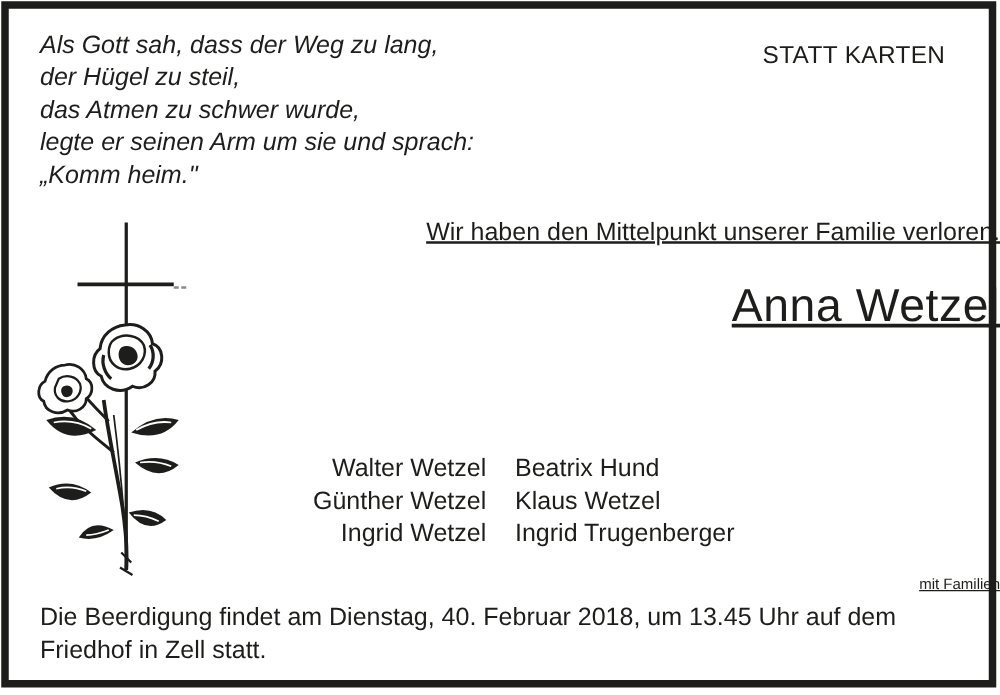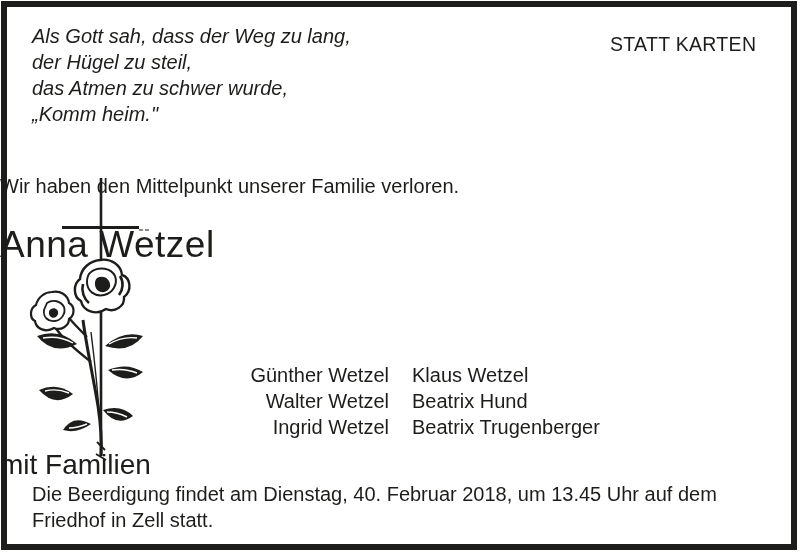--- a/index.html
+++ b/index.html
@@ -32,21 +32,21 @@
     left: 610px; top: 33px;
     font-size: 19.5px;
     letter-spacing: 0.3px;
     white-space: nowrap;
   }
   .illustration {
     position: absolute;
     left: 25px; top: 172px;
     width: 130px; height: 295px;
   }
-  .centered { position: absolute; left: 0; width: 800px; text-align: left; }
+  .centered { position: absolute; left: 0; width: 800px; text-align: right; text-decoration: underline; }
   .intro   { top: 175px; font-size: 20px; }
   .deceased-name {
     top: 224px;
     margin: 0;
     font-size: 37px;
     font-weight: 400;
     letter-spacing: 0.5px;
   }
   .maiden  { top: 281px; font-size: 20px; }
   .dates   { top: 308px; font-size: 20.5px; }
@@ -54,40 +54,41 @@
   .mourners {
     position: absolute;
     left: 0; top: 362px;
     width: 800px;
     font-size: 20px;
     line-height: 26px;
   }
   .m-row { display: flex; }
   .m-left  { width: 389px; text-align: right; }
   .m-right { margin-left: 23px; text-align: left; white-space: nowrap; }
-  .families { top: 449px; font-size: 28px; }
+  .families { top: 460px; font-size: 12px; }
   .funeral {
     position: absolute;
     left: 32px; top: 481px;
     font-size: 20px;
     line-height: 26px;
     white-space: nowrap;
   }
 </style>
 </head>
 <body>
 
 <div class="page">
 
   <div class="frame"></div>
 
   <div class="poem">
     <div>Als Gott sah, dass der Weg zu lang,</div>
     <div>der Hügel zu steil,</div>
     <div>das Atmen zu schwer wurde,</div>
+    <div>legte er seinen Arm um sie und sprach:</div>
     <div>„Komm heim."</div>
   </div>
 
   <div class="statt-karten">STATT KARTEN</div>
 
   <svg class="illustration" viewBox="0 0 130 295" xmlns="http://www.w3.org/2000/svg" aria-hidden="true">
 
     <line x1="76" y1="6" x2="76" y2="284" stroke="#1d1d1b" stroke-width="2.6"></line>
     <line x1="37" y1="55.5" x2="114" y2="55.5" stroke="#1d1d1b" stroke-width="3"></line>
     <line x1="114" y1="58" x2="124" y2="58" stroke="#8a8a8a" stroke-width="2" stroke-dasharray="4 2"></line>
@@ -131,30 +132,30 @@
   </svg>
 
   <div class="centered intro">Wir haben den Mittelpunkt unserer Familie verloren.</div>
 
   <h1 class="centered deceased-name">Anna Wetzel</h1>
 
 
 
   <div class="mourners">
     <div class="m-row">
+      <div class="m-left">Walter Wetzel</div>
+      <div class="m-right">Beatrix Hund</div>
+    </div>
+    <div class="m-row">
       <div class="m-left">Günther Wetzel</div>
       <div class="m-right">Klaus Wetzel</div>
     </div>
     <div class="m-row">
-      <div class="m-left">Walter Wetzel</div>
-      <div class="m-right">Beatrix Hund</div>
-    </div>
-    <div class="m-row">
       <div class="m-left">Ingrid Wetzel</div>
-      <div class="m-right">Beatrix Trugenberger</div>
+      <div class="m-right">Ingrid Trugenberger</div>
     </div>
   </div>
 
   <div class="centered families">mit Familien</div>
 
   <div class="funeral">
     <div>Die Beerdigung findet am Dienstag, 40. Februar 2018, um 13.45 Uhr auf dem</div>
     <div>Friedhof in Zell statt.</div>
   </div>
 

